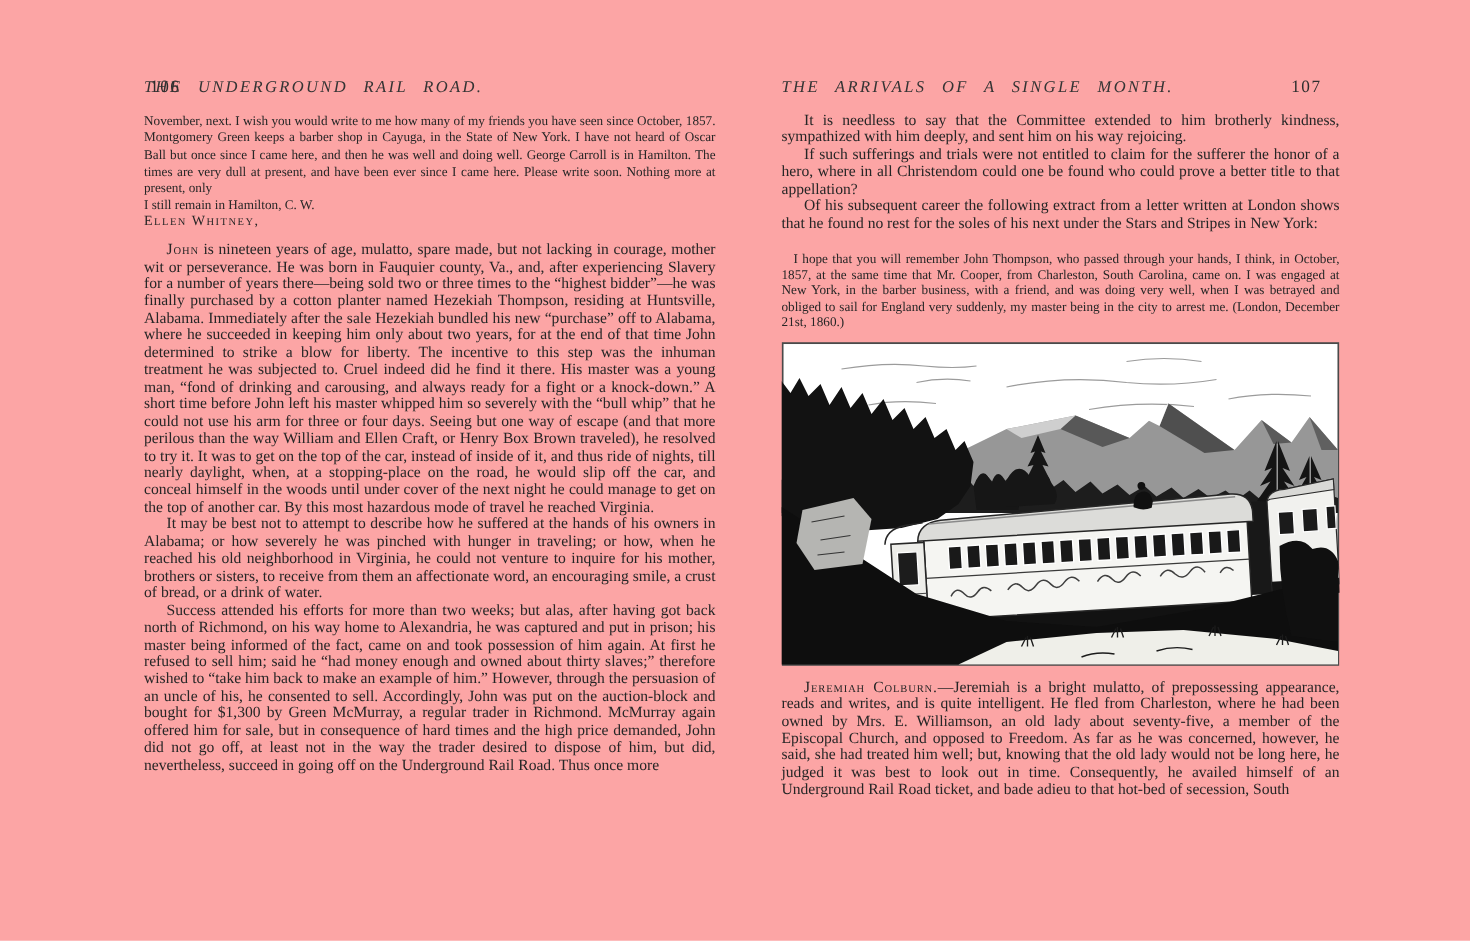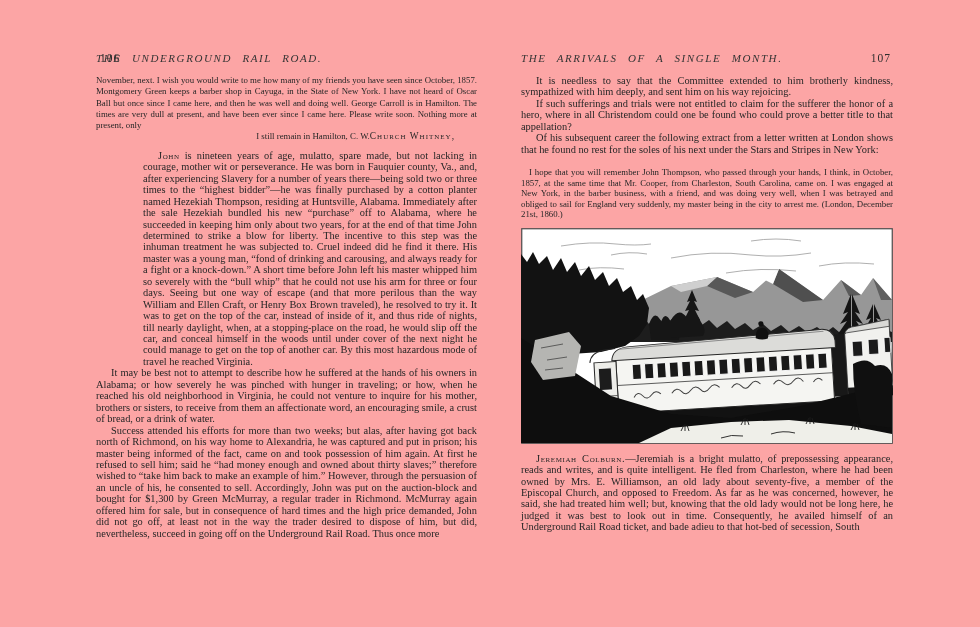--- a/index.html
+++ b/index.html
@@ -10,29 +10,29 @@
   }
   .page{position:absolute; top:52px;}
   .left-page{left:96px; width:381px;}
   .right-page{left:521px; width:372px;}
 
   .running-head{position:relative; height:15px; margin-bottom:8px;
     font-style:italic; font-size:11px; letter-spacing:1.6px; word-spacing:6px; color:#343434;}
   .head-title{display:block; text-align:left; white-space:nowrap;}
   .folio{position:absolute; top:0; font-style:normal; letter-spacing:1px; font-size:11.5px; color:#2e2e2e;}
   .folio-left{left:4px;}
-  .folio-right{right:2px;}
+  .folio-right{right:12px;}
 
   p{margin:0;}
   .body-para{text-align:justify; font-size:10.4px; line-height:11.45px;}
   .indent{text-indent:15px;}
-  .gap-top{margin-top:7px;margin-left:47px;}
+  .gap-top{margin-top:7px;}
   .small-type{font-size:8.8px; line-height:11.3px; text-align:justify;}
   .extract{font-size:8.8px; line-height:10.5px; text-align:justify; margin-top:12px; text-indent:8px;}
-  .signature-row{display:flex; justify-content:flex-end; font-size:8.8px; line-height:11.3px;}
+  .signature-row{display:flex; justify-content:space-between; font-size:8.8px; line-height:11.3px;flex-direction:column;}
   .sig{font-variant:small-caps; letter-spacing:1px; padding-right:22px; font-size:9.4px;}
   .lead{font-variant:small-caps; letter-spacing:0.6px;}
 
   .engraving{margin-top:8px; width:372px; height:216px;}
   .engraving svg{display:block;}
   .colburn{margin-top:9px;}
 </style>
 </head>
 <body>
 
@@ -41,21 +41,21 @@
   <div class="page left-page">
     <div class="running-head">
       <span class="folio folio-left">106</span>
       <span class="head-title">THE UNDERGROUND RAIL ROAD.</span>
     </div>
 
     <div class="small-type">
       <p>November, next.  I wish you would write to me how many of my friends you have seen since October, 1857.  Montgomery Green keeps a barber shop in Cayuga, in the State of New York.  I have not heard of Oscar Ball but once since I came here, and then he was well and doing well.  George Carroll is in Hamilton.  The times are very dull at present, and have been ever since I came here.  Please write soon.  Nothing more at present, only</p>
       <div class="signature-row">
         <span>I still remain in Hamilton, C. W.</span>
-        <span class="sig">Church Whitney,</span>
+        <span class="sig">Ellen Whitney,</span>
       </div>
     </div>
 
     <p class="body-para indent gap-top"><span class="lead">John</span><span> is nineteen years of age, mulatto, spare made, but not lacking in courage, mother wit or perseverance.  He was born in Fauquier county, Va., and, after experiencing Slavery for a number of years there—being sold two or three times to the “highest bidder”—he was finally purchased by a cotton planter named Hezekiah Thompson, residing at Huntsville, Alabama. Immediately after the sale Hezekiah bundled his new “purchase” off to Alabama, where he succeeded in keeping him only about two years, for at the end of that time John determined to strike a blow for liberty.  The incentive to this step was the inhuman treatment he was subjected to.  Cruel indeed did he find it there.  His master was a young man, “fond of drinking and carousing, and always ready for a fight or a knock-down.”  A short time before John left his master whipped him so severely with the “bull whip” that he could not use his arm for three or four days.  Seeing but one way of escape (and that more perilous than the way William and Ellen Craft, or Henry Box Brown traveled), he resolved to try it.  It was to get on the top of the car, instead of inside of it, and thus ride of nights, till nearly daylight, when, at a stopping-place on the road, he would slip off the car, and conceal himself in the woods until under cover of the next night he could manage to get on the top of another car.  By this most hazardous mode of travel he reached Virginia.</span></p>
     <p class="body-para indent">It may be best not to attempt to describe how he suffered at the hands of his owners in Alabama; or how severely he was pinched with hunger in traveling; or how, when he reached his old neighborhood in Virginia, he could not venture to inquire for his mother, brothers or sisters, to receive from them an affectionate word, an encouraging smile, a crust of bread, or a drink of water.</p>
     <p class="body-para indent">Success attended his efforts for more than two weeks; but alas, after having got back north of Richmond, on his way home to Alexandria, he was captured and put in prison; his master being informed of the fact, came on and took possession of him again.  At first he refused to sell him; said he “had money enough and owned about thirty slaves;” therefore wished to “take him back to make an example of him.”  However, through the persuasion of an uncle of his, he consented to sell.  Accordingly, John was put on the auction-block and bought for $1,300 by Green McMurray, a regular trader in Richmond.  McMurray again offered him for sale, but in consequence of hard times and the high price demanded, John did not go off, at least not in the way the trader desired to dispose of him, but did, nevertheless, succeed in going off on the Underground Rail Road.  Thus once more</p>
   </div>
 
   <div class="page right-page">
     <div class="running-head">

